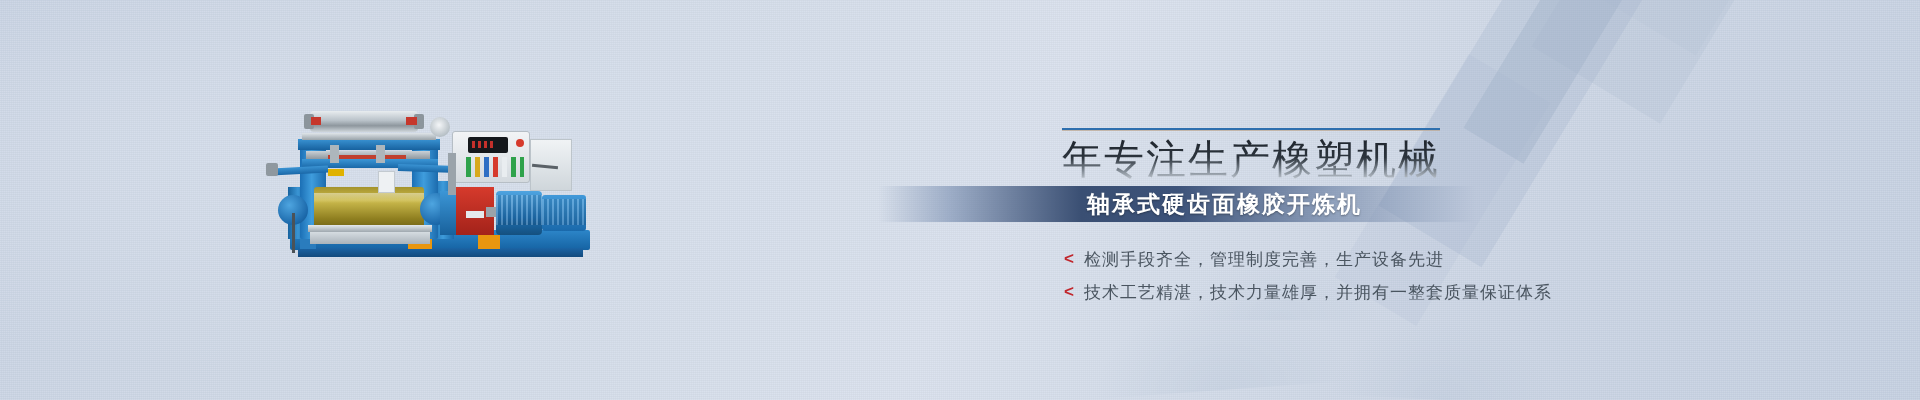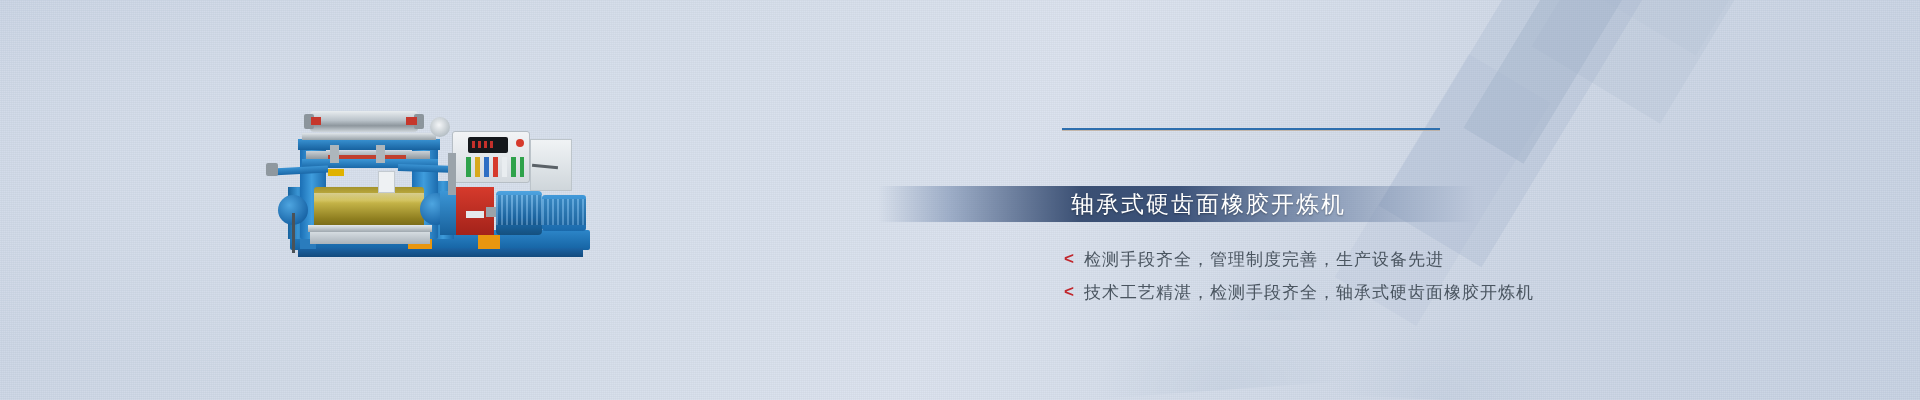--- a/index.html
+++ b/index.html
@@ -160,24 +160,24 @@
     position:absolute; left:878px; top:186px; width:598px; height:36px;
     background:linear-gradient(90deg,
       rgba(205,215,230,0) 0%,
       rgba(110,133,170,.55) 12%,
       #3a4f73 34%,
       #3c5279 50%,
       rgba(104,126,162,.62) 76%,
       rgba(205,215,230,0) 100%);
   }
   #subbar-text {
-    position:absolute; left:0; top:0; width:598px; height:36px;
+    position:absolute; left:16px; top:0; width:598px; height:36px;
     display:flex; align-items:center; justify-content:flex-end;
     padding-right:130px;
-    color:#ffffff; font-size:23px; font-weight:400; letter-spacing:2px;
+    color:#ffffff; font-size:23px; font-weight:700; letter-spacing:2px;
     text-shadow:0 1px 2px rgba(0,0,0,.35);
     white-space:nowrap;
   }
 
   .bullet {
     position:absolute; left:1064px;
     display:flex; align-items:center; gap:10px;
     white-space:nowrap;
   }
   .bullet.b-1 { top:248px; }
@@ -261,28 +261,29 @@
     <div class="pbox panel-screen-txt"></div>
     <div class="pbox panel-led-r"></div>
     <div class="pbox panel-btns"></div>
     <div class="pbox panel-arm"></div>
     <div class="pbox fan"></div>
     <div class="pbox cable1"></div>
   </div>
 
   <div id="rule"></div>
 
+  <div id="headline">年专注生产橡塑机械</div>
 
   <div id="subbar">
     <div id="subbar-text">轴承式硬齿面橡胶开炼机</div>
   </div>
 
   <div class="bullet b-1">
     <span class="mark">&lt;</span>
     <span class="txt">检测手段齐全，管理制度完善，生产设备先进</span>
   </div>
 
   <div class="bullet b-2">
     <span class="mark">&lt;</span>
-    <span class="txt">技术工艺精湛，检测手段齐全，轴承式硬齿面橡胶开炼机</span>
+    <span class="txt">技术工艺精湛，技术力量雄厚，并拥有一整套质量保证体系</span>
   </div>
 
 </div>
 
 </body></html>

